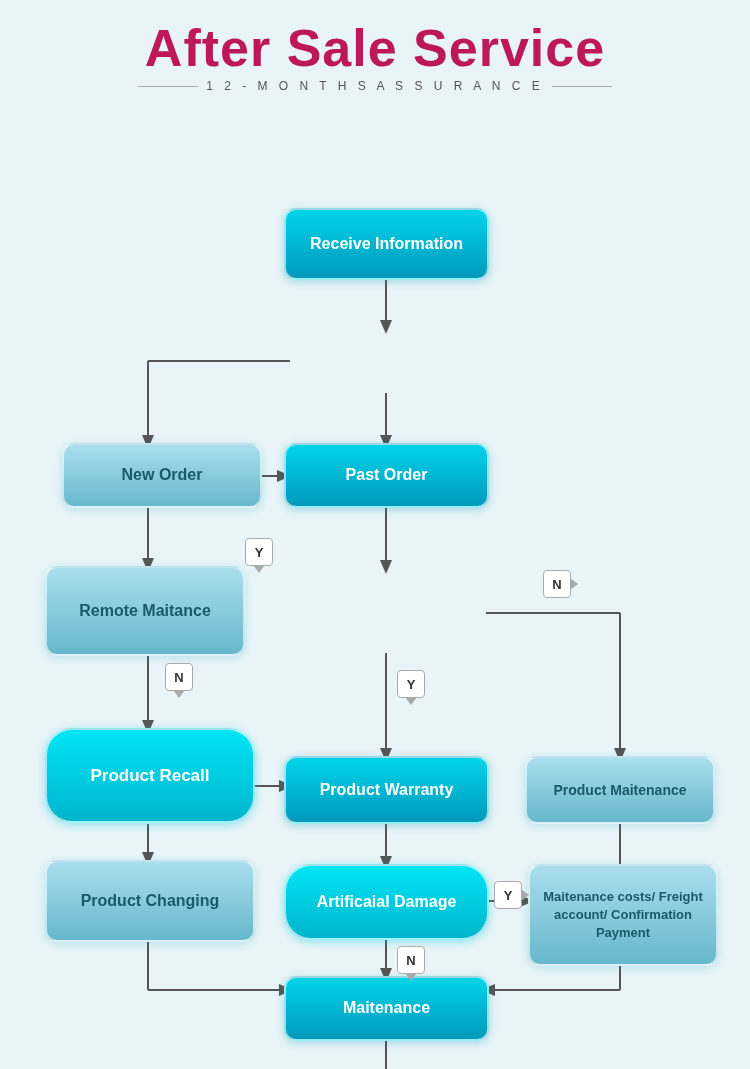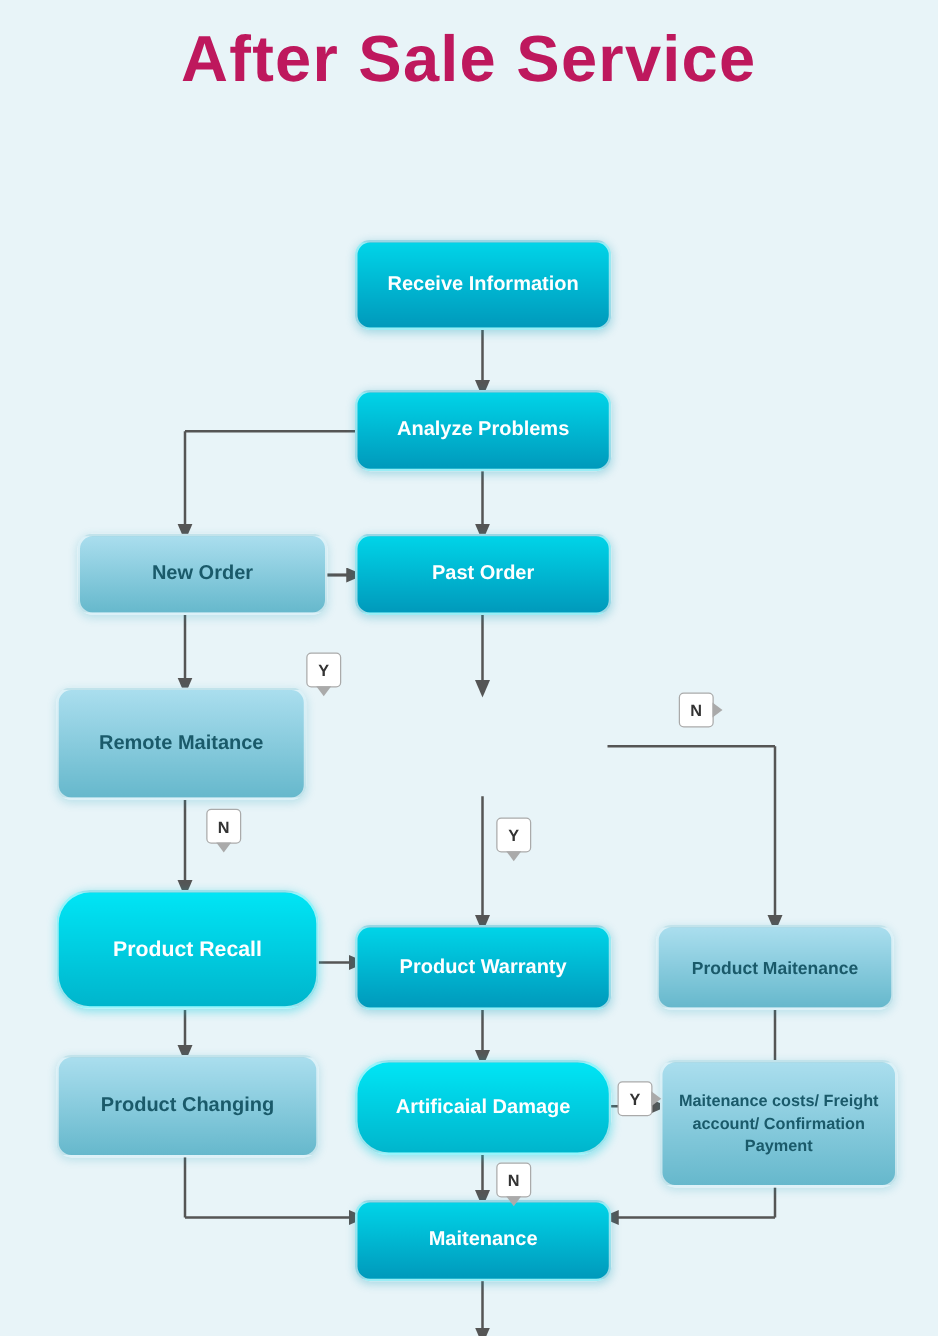--- a/index.html
+++ b/index.html
@@ -135,20 +135,21 @@
       border-right: none;
     }
   </style>
 </head>
 <body>
 
 <div class="page-container">
 
   <div class="title-section">
     <div class="main-title">After Sale Service</div>
+    <div class="subtitle">1 2 - M O N T H S   A S S U R A N C E</div>
   </div>
 
   <div class="flowchart" style="height: 1000px;">
 
     <svg class="arrows-svg" height="1000">
 
       <defs>
         <marker id="arr" markerWidth="8" markerHeight="8" refX="4" refY="3" orient="auto">
           <path d="M0,0 L0,6 L7,3 z" fill="#555"></path>
         </marker>
@@ -199,21 +200,20 @@
 
       <line x1="386" y1="918" x2="386" y2="978" stroke="#555" stroke-width="2" marker-end="url(#arr)"></line>
 
       <line x1="253" y1="1012" x2="287" y2="1012" stroke="#555" stroke-width="2"></line>
       <polygon points="253,1006 240,1012 253,1018" fill="#555"></polygon>
       <polygon points="287,1006 300,1012 287,1018" fill="#555"></polygon>
     </svg>
 
     <div class="box box-cyan" style="left: 284px; top: 100px; width: 205px; height: 72px; font-size: 16px;">Receive Information</div>
 
-    <div class="box box-cyan" style="left: 284px; top: 220px; width: 205px; height: 65px; font-size: 16px;">Analyze Problems</div>
 
     <div class="box box-blue" style="left: 62px; top: 335px; width: 200px; height: 65px; font-size: 16px;">New Order</div>
 
     <div class="box box-cyan" style="left: 284px; top: 335px; width: 205px; height: 65px; font-size: 16px;">Past Order</div>
 
     <div class="box box-blue" style="left: 45px; top: 458px; width: 200px; height: 90px; font-size: 16px;">Remote
 Maitance</div>
 
 
     <div class="box box-bright" style="left: 45px; top: 620px; width: 210px; height: 95px; font-size: 17px;">Product Recall</div>

